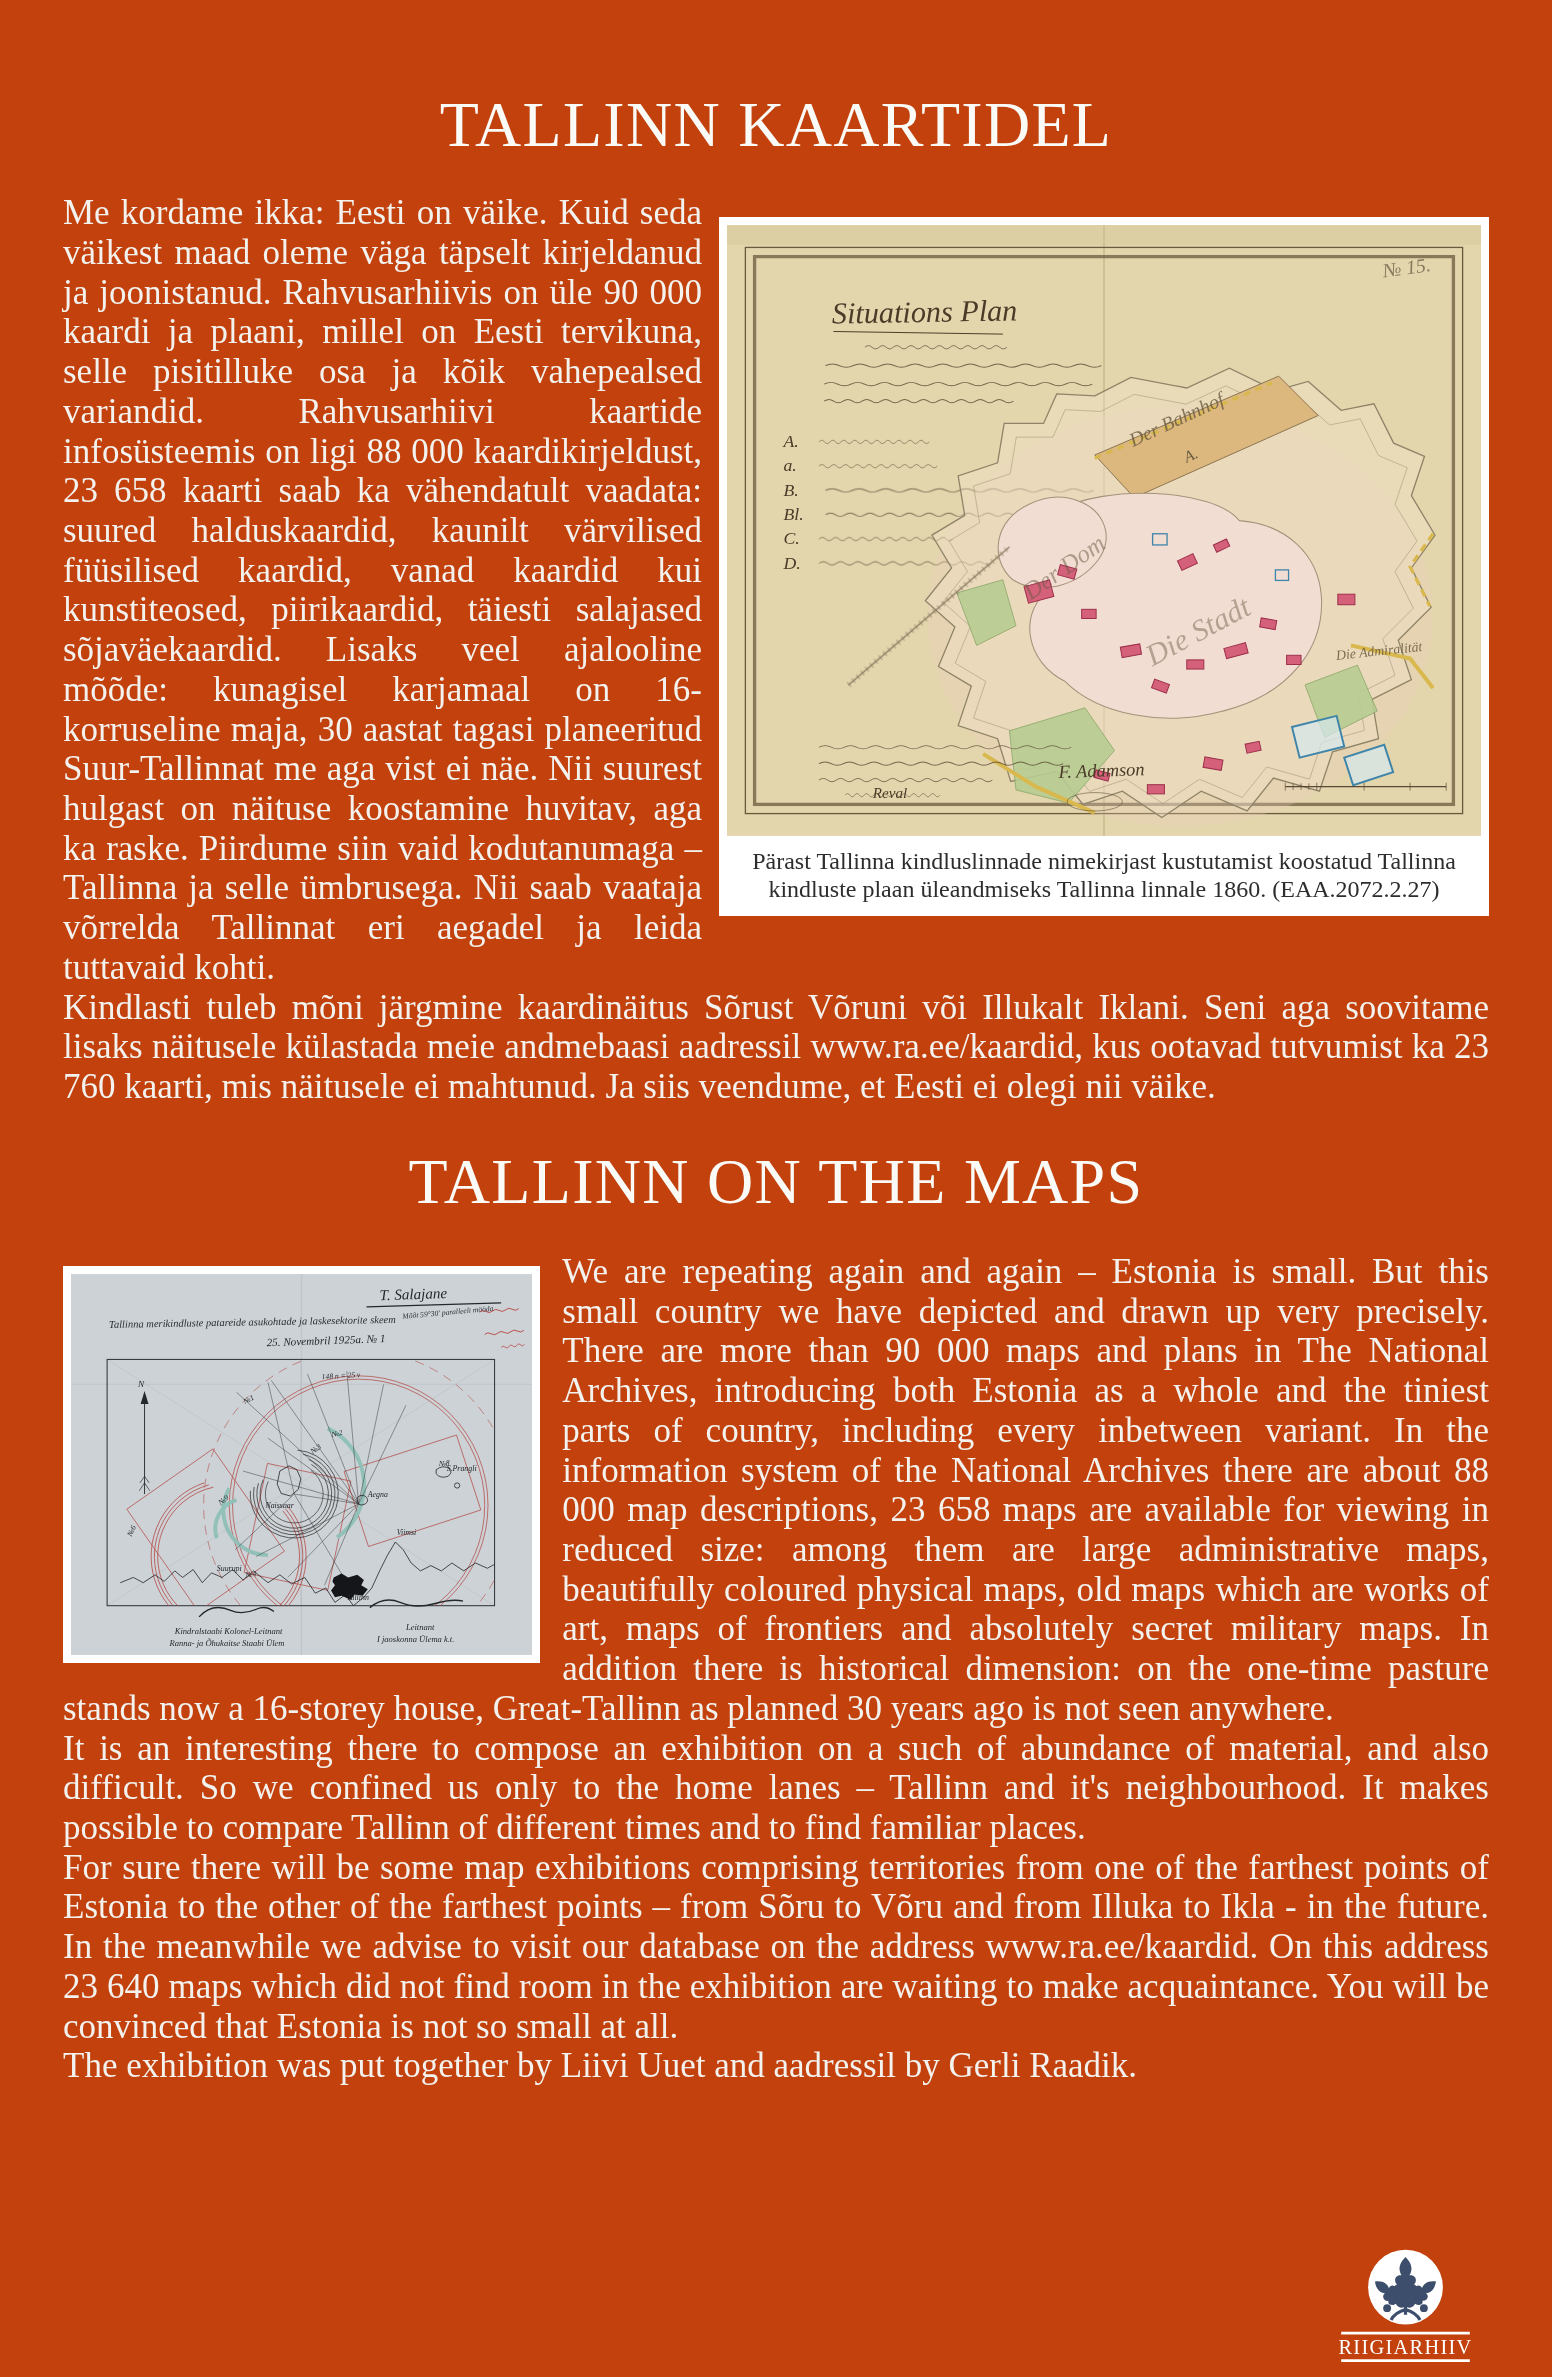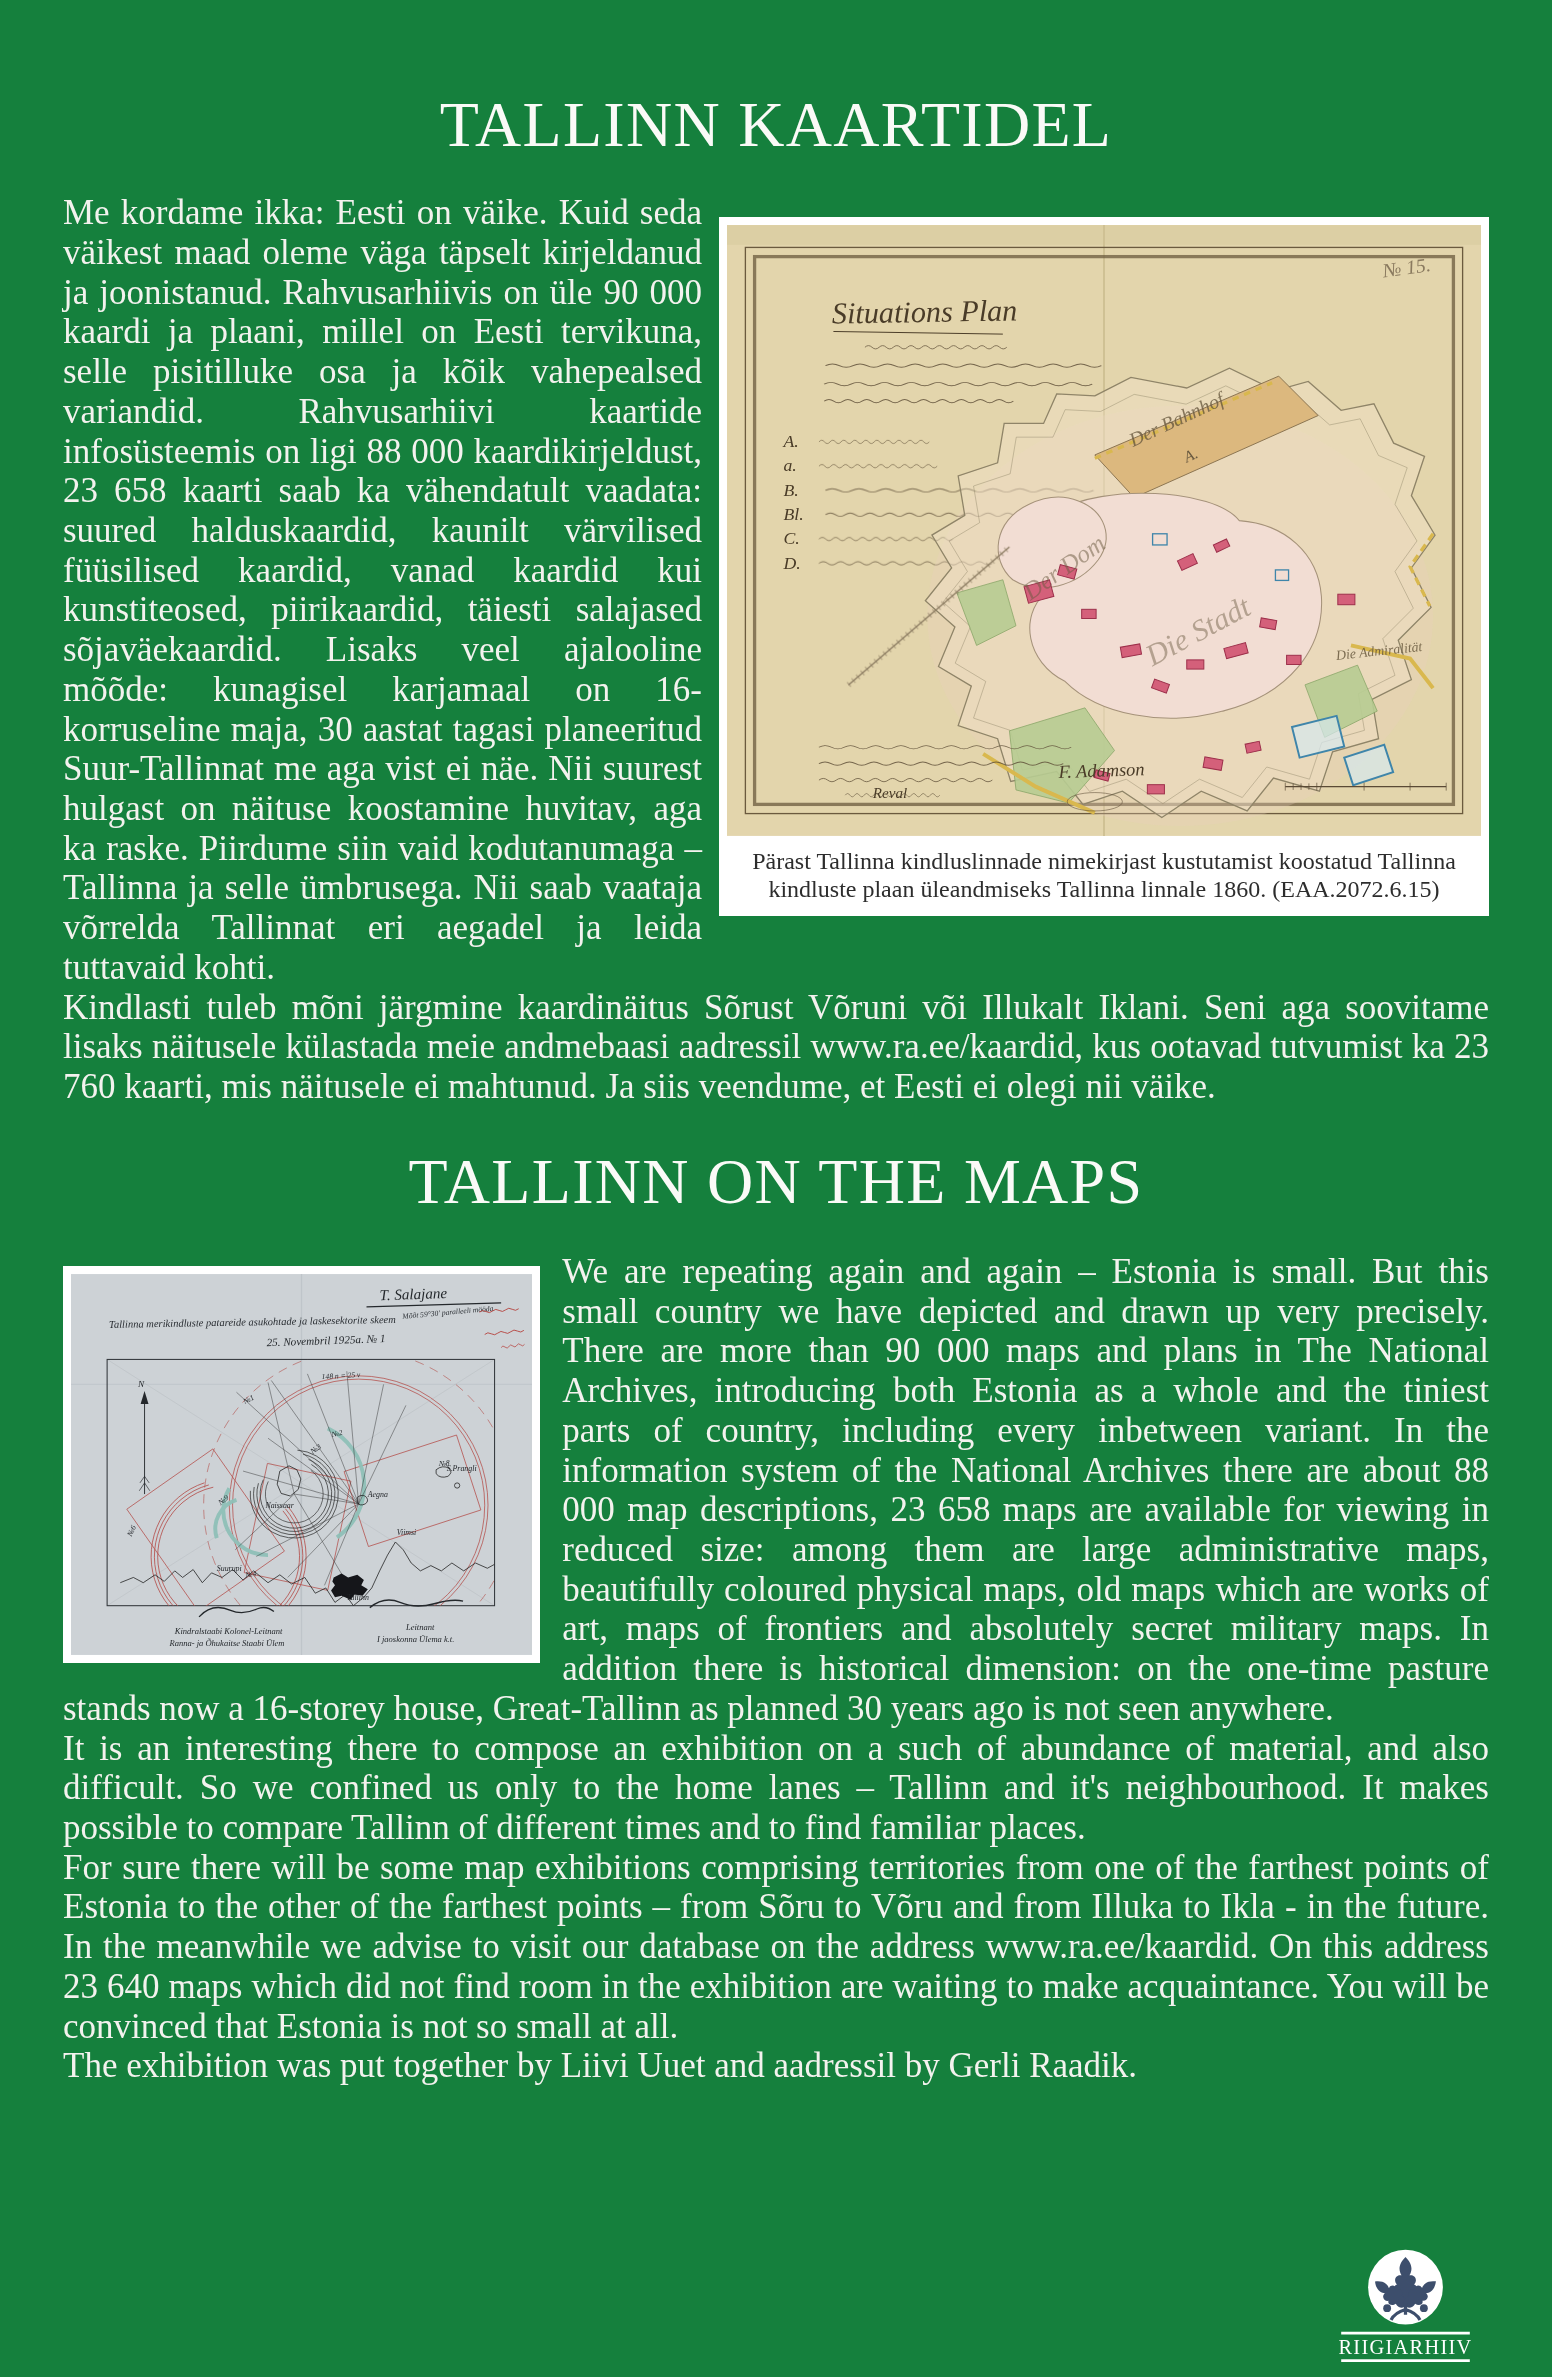--- a/index.html
+++ b/index.html
@@ -1,16 +1,16 @@
 <!DOCTYPE html>
 <html style="font-size:10.5px"><head>
 <meta charset="utf-8">
 <style>
   html,body{margin:0;padding:0;background:#3d4e6c;}
-  .poster{position:relative;width:1552px;height:2377px;background:#15803d;overflow:hidden;
+  .poster{position:relative;width:1552px;height:2377px;background:#c2410c;overflow:hidden;
           font-family:"Liberation Serif","DejaVu Serif",serif;color:#f3f2ee;}
   .content{padding:0 63px;}
   h1.page-title, h2.page-title{font-weight:400;text-align:center;font-size:64px;line-height:1.05;
           letter-spacing:1.3px;margin:0;color:#fafaf7;}
   h1.page-title{margin-top:91px;}
   h2.page-title{margin-top:41px;}
   .et-section{margin-top:35px;}
   .en-section{margin-top:37px;}
   .bodytext{font-size:35px;line-height:1.135;text-align:justify;color:#f3f2ee;}
   .bodytext p{margin:0;}
@@ -143,21 +143,21 @@
             <line x1="850" y1="849" x2="850" y2="861"></line>
               <line x1="862" y1="850" x2="862" y2="860"></line>
             <line x1="874" y1="850" x2="874" y2="860"></line>
               <line x1="886" y1="850" x2="886" y2="860"></line>
             <line x1="898" y1="849" x2="898" y2="861"></line>
               <line x1="970" y1="849" x2="970" y2="861"></line>
             <line x1="1040" y1="849" x2="1040" y2="861"></line>
               <line x1="1095" y1="849" x2="1095" y2="861"></line>
           </g>
         </svg>
-        <figcaption>Pärast Tallinna kindluslinnade nimekirjast kustutamist koostatud Tallinna kindluste plaan üleandmiseks Tallinna linnale 1860. (EAA.2072.6.15)</figcaption>
+        <figcaption>Pärast Tallinna kindluslinnade nimekirjast kustutamist koostatud Tallinna kindluste plaan üleandmiseks Tallinna linnale 1860. (EAA.2072.2.27)</figcaption>
       </figure>
       <p>Me kordame ikka: Eesti on väike. Kuid seda väikest maad oleme väga täpselt kirjeldanud ja joonistanud. Rahvusarhiivis on üle 90 000 kaardi ja plaani, millel on Eesti tervikuna, selle pisitilluke osa ja kõik vahepealsed variandid. Rahvusarhiivi kaartide infosüsteemis on ligi 88 000 kaardikirjeldust, 23 658 kaarti saab ka vähendatult vaadata: suured halduskaardid, kaunilt värvilised füüsilised kaardid, vanad kaardid kui kunstiteosed, piirikaardid, täiesti salajased sõjaväekaardid. Lisaks veel ajalooline mõõde: kunagisel karjamaal on 16-korruseline maja, 30 aastat tagasi planeeritud Suur-Tallinnat me aga vist ei näe. Nii suurest hulgast on näituse koostamine huvitav, aga ka raske. Piirdume siin vaid kodutanumaga – Tallinna ja selle ümbrusega. Nii saab vaataja võrrelda Tallinnat eri aegadel ja leida tuttavaid kohti.</p>
       <p>Kindlasti tuleb mõni järgmine kaardinäitus Sõrust Võruni või Illukalt Iklani. Seni aga soovitame lisaks näitusele külastada meie andmebaasi aadressil www.ra.ee/kaardid, kus ootavad tutvumist ka 23 760 kaarti, mis näitusele ei mahtunud. Ja siis veendume, et Eesti ei olegi nii väike.</p>
     </section>
 
     <h2 class="page-title">TALLINN ON THE MAPS</h2>
 
     <section class="en-section bodytext clearfix">
       <figure class="map-card card-left">
         <svg class="map-art" viewBox="0 0 702 580" width="461" height="381" xmlns="http://www.w3.org/2000/svg" style="font-size:53px">

